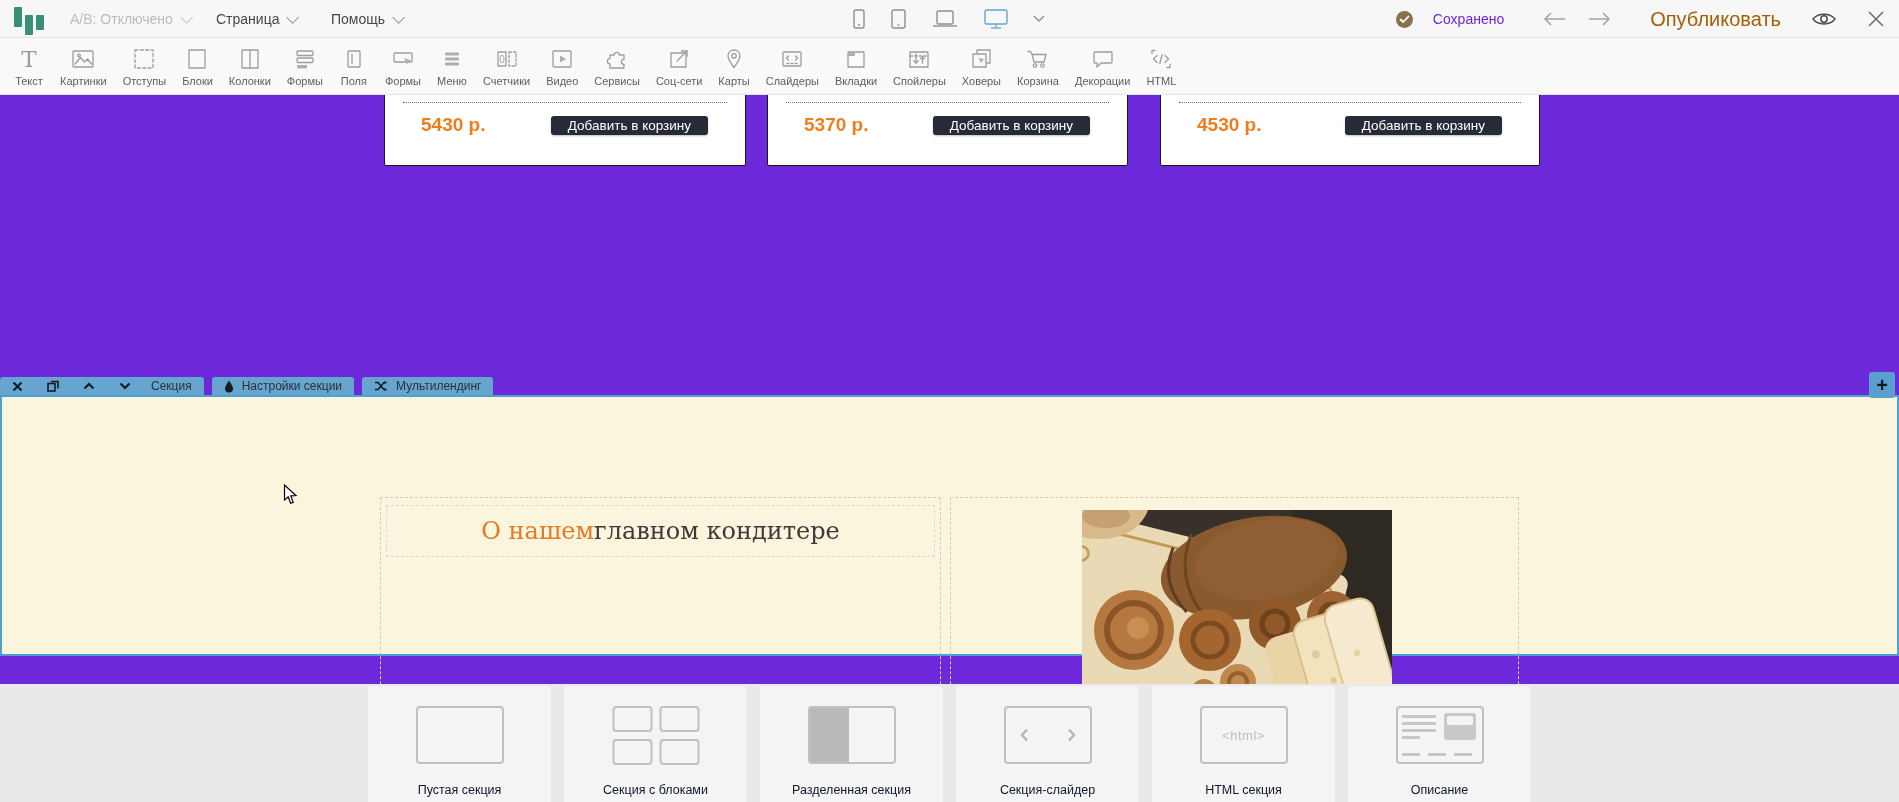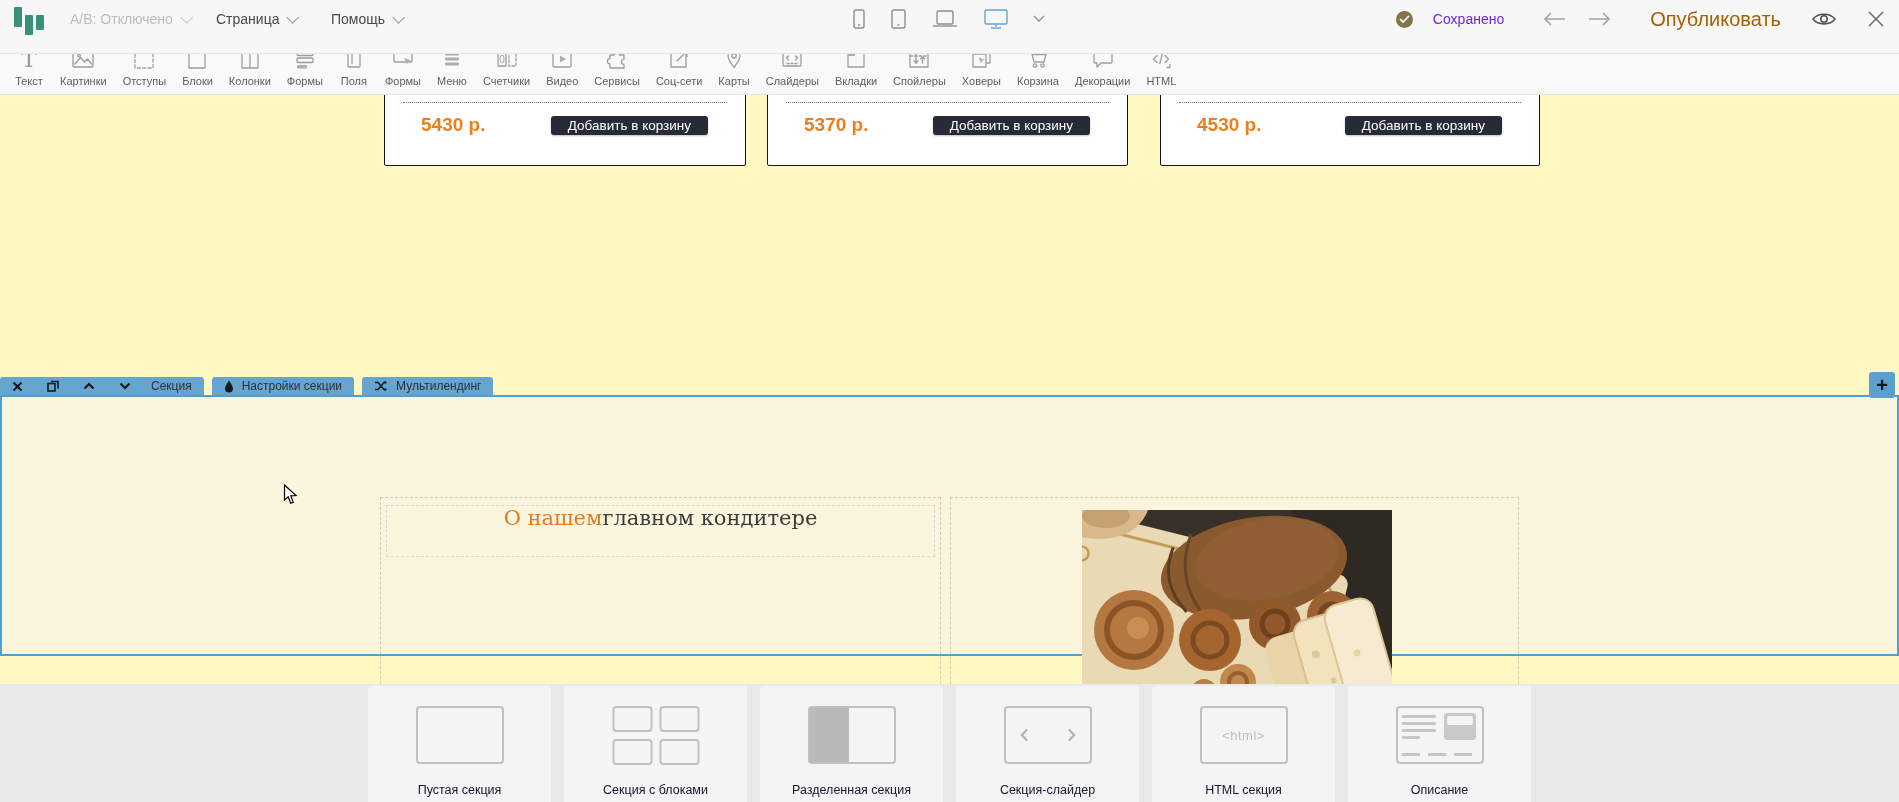--- a/index.html
+++ b/index.html
@@ -1,21 +1,21 @@
 <!DOCTYPE html>
 <html><head>
 <meta charset="utf-8">
 <style>
   * { box-sizing: border-box; margin: 0; padding: 0; }
   html,body { width:1899px; height:802px; overflow:hidden; background:#fff;
               font-family:"Liberation Sans", sans-serif; }
   .stage { position:absolute; inset:0; width:1899px; height:802px; }
 
   
-  .topbar { position:absolute; top:0; left:0; width:1899px; height:54px;
+  .topbar { position:absolute; top:0; left:0; width:1899px; height:38px;
             background:#f7f7f7; border-bottom:1px solid #e6e6e6; z-index:40;text-align:center; }
   .logo { position:absolute; left:14px; top:5px; width:34px; height:28px; cursor:pointer; }
   .logo .bar { position:absolute; background:#38907a; border-radius:1px; }
   .b1 { left:0;  top:2px;  width:8px; height:20px; }
   .b2 { left:11px; top:10px; width:8px; height:20px; }
   .b3 { left:22px; top:10px; width:8px; height:15px; }
   .menu-item { position:absolute; top:0; height:38px; display:flex; align-items:center;
                gap:7px; font-size:14px; color:#474747; cursor:pointer; }
   .menu-item.disabled { color:#bcbcbc; }
   .chev { width:9px; height:9px; border-right:1.6px solid #9a9a9a; border-bottom:1.6px solid #9a9a9a;
@@ -41,21 +41,21 @@
              display:flex; align-items:flex-start; padding:7px 0 0 6px; }
   .titem { display:flex; flex-direction:column; align-items:center; gap:3px;
            padding:0 8px; cursor:pointer; }
   .ticon { height:27px; width:30px; display:flex; align-items:center; justify-content:center; }
   .ticon svg { stroke:#9d9d9d; fill:none; stroke-width:1.3; stroke-linecap:round; stroke-linejoin:round; }
   .ticon .fillgray { fill:#aeaeae; stroke:none; }
   .ticon text { stroke:none; }
   .tlabel { font-size:11px; color:#5e5e5e; white-space:nowrap; }
 
   
-  .canvas { position:absolute; top:95px; left:0; width:1899px; height:707px; background:#fef9c3; }
+  .canvas { position:absolute; top:95px; left:0; width:1899px; height:707px; background:#6d28d9; }
   .pcard { position:absolute; top:-8px; height:79px; background:#fff;
            border:1px solid #161616; border-radius:2px; }
   .psep { margin:14px 18px 0 18px; border-top:1px dotted #6d6d6d; }
   .prow { display:flex; align-items:center; justify-content:space-between;
           padding:0 37px 0 36px; margin-top:11px; }
   .price { font-size:19px; font-weight:bold; color:#ee7d1d; }
   .cartbtn { background:#262b37; color:#fff; border:none; border-radius:3px;
              font-family:"Liberation Sans", sans-serif; font-size:13.5px;
              padding:2px 17px; cursor:pointer; box-shadow:0 1px 2px rgba(0,0,0,.25); }
 
@@ -67,22 +67,22 @@
           height:18px; padding:0 12px; gap:8px; font-size:12px; color:#2c3138; cursor:pointer; }
   .stab svg { flex:none; }
   .stab .tgap { width:8px; }
   .addbtn { position:absolute; top:277px; right:4px; width:26px; height:26px; background:#5b9fce;
             border-radius:3px; display:flex; align-items:center; justify-content:center;
             font-size:20px; font-weight:bold; color:#16191f; cursor:pointer; z-index:6; }
   .col { position:absolute; top:100px; height:227px; border:1px dashed #d5ccae; }
   .col-left  { left:378px; width:561px; }
   .col-right { left:948px; width:569px; }
   .heading-block { position:absolute; top:7px; left:5px; right:5px; height:52px;
-                   border:1px dashed #d8d8d8; display:flex; align-items:flex-start; justify-content:center;
-                   font-family:"DejaVu Serif", serif; font-size:21px; color:#3b3b3b; cursor:text; }
+                   border:1px dashed #d8d8d8; display:flex; align-items:center; justify-content:center;
+                   font-family:"DejaVu Serif", serif; font-size:24px; color:#3b3b3b; cursor:text; }
   .h-accent { color:#e07c26; margin-right:0px; }
   .bread { position:absolute; top:12px; left:131px; width:310px; height:208px; cursor:pointer; }
 
   
   .panel { position:absolute; top:684px; left:0; width:1899px; height:118px; background:#e9e9e9;
            display:flex; justify-content:center; gap:13px; padding-top:2px; overflow:hidden; }
   .tcard { width:183px; height:130px; background:#f4f4f4; border-radius:4px; position:relative;
            cursor:pointer; flex:none; }
   .thumb { position:absolute; top:20px; left:50%; transform:translateX(-50%); }
   .tname { position:absolute; top:97px; width:100%; text-align:center; font-size:12.5px; color:#0f172a; }

